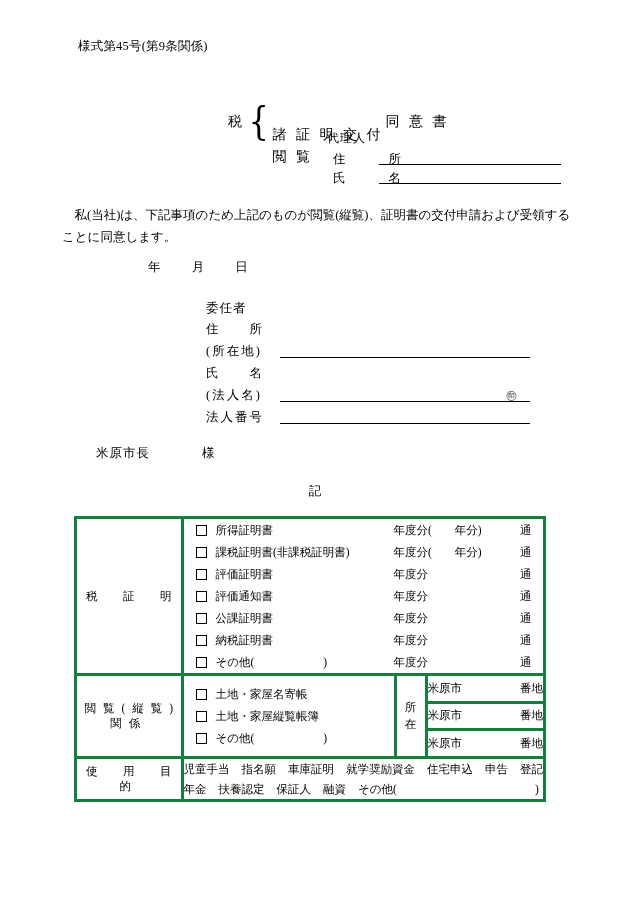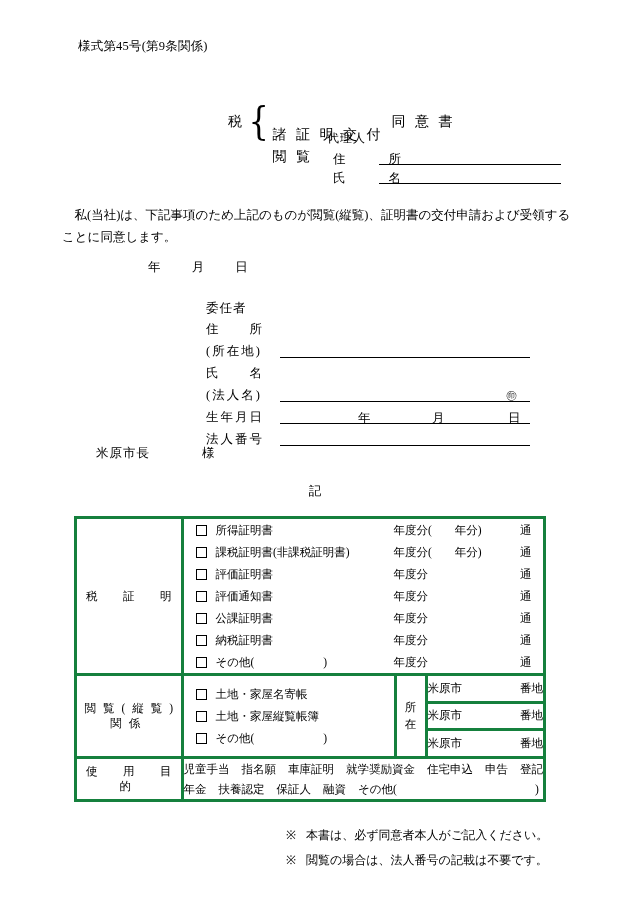--- a/index.html
+++ b/index.html
@@ -57,21 +57,21 @@
     flex-direction: column;
     justify-content: center;
     line-height: 1.55;
     margin-top: 48px;
   }
   .brace-col span {
     letter-spacing: 3px;
     white-space: nowrap;
   }
   .title-tail {
-    margin-left: 8px;
+    margin-left: 2px;
     letter-spacing: 3px;
   }
 
   
   .agent-title {
     position: absolute;
     left: 327px;
     top: 130px;
     font-size: 12px;
     letter-spacing: 1px;
@@ -326,28 +326,20 @@
       <span class="lbl sp2">(所在地)</span><span class="rule r-long"></span>
     </div>
     <div class="deleg-row">
       <span class="lbl sp2">氏　　名</span>
     </div>
     <div class="deleg-row">
       <span class="lbl sp2">(法人名)</span><span class="rule r-seal"></span>
       <span class="seal">㊞</span>
     </div>
     <div class="deleg-row">
-      <span class="lbl sp2">生年月日</span><span class="rule birth-rule"></span>
-      <span class="birth-marks">
-        <span class="bm-nen">年</span>
-        <span class="bm-tsuki">月</span>
-        <span class="bm-hi">日</span>
-      </span>
-    </div>
-    <div class="deleg-row">
       <span class="lbl sp2">法人番号</span><span class="rule r-long"></span>
     </div>
   </div>
 
   <div class="mayor">
     <span>米原市長</span><span class="sama">様</span>
   </div>
 
   <div class="ki">記</div>
 
@@ -445,22 +437,14 @@
           <span class="g">児童手当</span><span class="g">指名願</span><span class="g">車庫証明</span><span class="g">就学奨励資金</span><span class="g">住宅申込</span><span class="g">申告</span><span>登記</span>
         </div>
         <div>
           <span class="g">年金</span><span class="g">扶養認定</span><span class="g">保証人</span><span class="g">融資</span><span>その他(</span><span class="purpose-tail">)</span>
         </div>
       </td>
     </tr>
   </tbody>
     </table>
 
-  <div class="notes">
-    <div>
-      <span class="mk">※</span><span>本書は、必ず同意者本人がご記入ください。</span>
-    </div>
-    <div>
-      <span class="mk">※</span><span>閲覧の場合は、法人番号の記載は不要です。</span>
-    </div>
-  </div>
 
 </div>
 
 </body></html>

